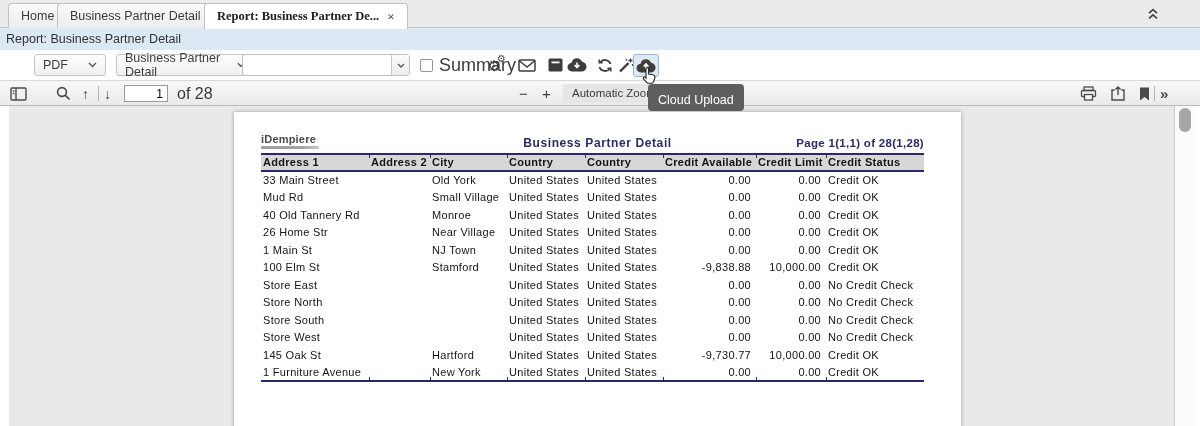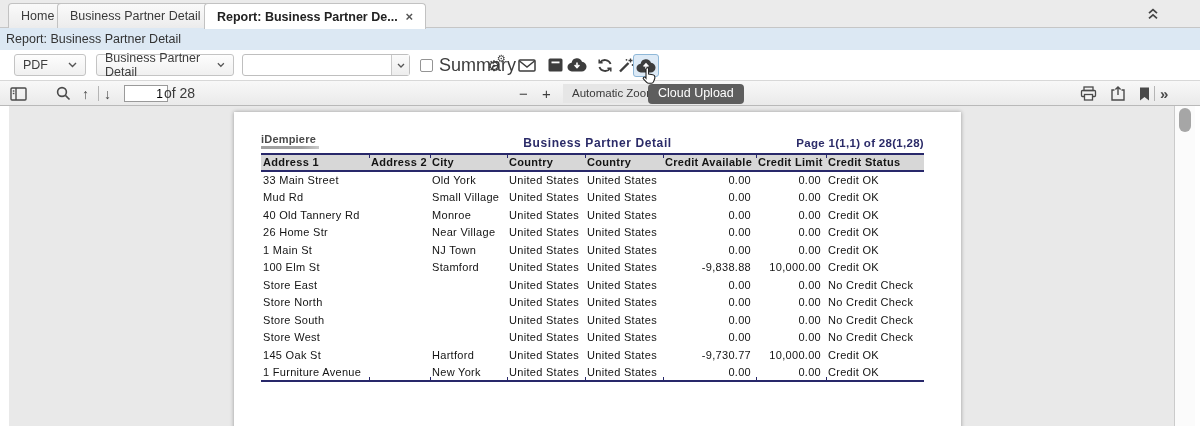--- a/index.html
+++ b/index.html
@@ -23,53 +23,53 @@
   .collapse-btn { position:absolute; right:40px; top:8px; width:14px; height:12px; }
 
   
   .breadcrumb { position:absolute; left:0; top:28px; width:1200px; height:22px;
                 background:#dce8f3; font-size:12.5px; color:#333; line-height:22px; padding-left:6px; }
 
   
   .toolbar { position:absolute; left:0; top:50px; width:1200px; height:30px; background:#fff; }
   .tb-btn { position:absolute; top:4px; height:22px; border:1px solid #c4c4c4; border-radius:3px;
             background:linear-gradient(#fdfdfd,#f0f0f0); font-size:12.5px; color:#3c3c3c;
-            display:flex; align-items:center; justify-content:space-between; padding:0 8px; }
+            display:flex; align-items:center; justify-content:space-between; padding:0 8px;margin-left:20px; }
   .combo { position:absolute; left:242px; top:4px; width:168px; height:22px;
            border:1px solid #bfbfbf; border-radius:3px; background:#fff; }
   .combo-btn { position:absolute; right:0; top:0; width:18px; height:20px;
                border-left:1px solid #c9c9c9; background:linear-gradient(#fbfbfb,#ededed);
                display:flex; align-items:center; justify-content:center; }
   .combo input { position:absolute; left:2px; top:1px; width:144px; height:18px; border:none; outline:none; font-size:12px; }
   .checkbox { position:absolute; left:420px; top:9px; width:13px; height:13px;
               border:1px solid #949494; border-radius:2px; background:#fff; }
   .summary-label { position:absolute; left:439px; top:0; height:30px; line-height:30px; font-size:18px; color:#3c3c3c; }
   .tb-icon { position:absolute; top:6px; width:20px; height:18px; display:flex; align-items:center; justify-content:center; }
   .tb-icon-active { position:absolute; left:633px; top:4px; width:26px; height:23px;
                     border:1px solid #8fb8d8; border-radius:3px; background:#ddeaf6;
                     display:flex; align-items:center; justify-content:center; }
   .gears { font-size:15px; color:#3d3d3d; line-height:1; position:relative; }
   .gears .g2 { position:absolute; font-size:10px; right:-5px; top:-4px; }
 
   
   .tooltip { position:absolute; left:648px; top:84px; background:#5e5e5e; color:#fff;
-             font-size:12.5px; padding:2px 10px 4px; border-radius:4px; z-index:50; white-space:nowrap; }
+             font-size:12.5px; padding:9px 10px 4px; border-radius:4px; z-index:50; white-space:nowrap; }
   .hand-cursor { position:absolute; left:641px; top:67px; z-index:60; }
 
   
   .pdftoolbar { position:absolute; left:0; top:80px; width:1200px; height:26px;
                 background:linear-gradient(#f8f8f8,#eaeaea);
                 border-top:1px solid #d8d8d8; border-bottom:1px solid #b9b9b9; }
   .pt-item { position:absolute; top:4px; height:17px; display:flex; align-items:center; justify-content:center; }
   .pt-sep { position:absolute; top:5px; width:1px; height:15px; background:#b5b5b5; }
   .arrow-glyph { font-size:14px; color:#4a4a4a; }
   .page-input { position:absolute; left:124px; top:4px; width:44px; height:17px;
                 border:1px solid #9a9a9a; background:#fff; font-size:12px; text-align:right;
                 padding-right:4px; outline:none; }
-  .of-pages { position:absolute; left:164px; top:0; height:25px; line-height:25px; font-size:14px; color:#3a3a3a; }
+  .of-pages { position:absolute; left:177px; top:0; height:25px; line-height:25px; font-size:16px; color:#3a3a3a; }
   .zoom-glyph { font-size:15px; color:#3f3f3f; }
   .zoom-select { position:absolute; left:563px; top:3px; height:19px; background:#e6e6e6;
                  font-size:11.5px; color:#3a3a3a; line-height:19px; padding:0 9px; }
   .more-tools { font-size:15px; font-weight:bold; color:#4a4a4a; }
 
   
   .viewer { position:absolute; left:9px; top:106px; width:1200px; height:320px;
             background:#e9e9e9; overflow:hidden; }
   .page { position:absolute; left:225px; top:6px; width:727px; height:420px; background:#fff;
           box-shadow:0 0 4px rgba(0,0,0,.35); }
@@ -104,21 +104,21 @@
 <body>
 
 <div class="tabbar">
   <div class="tab" style="left:8px;">
     <span>Home</span>
   </div>
   <div class="tab" style="left:57px;">
     <span>Business Partner Detail</span>
     <span class="close">×</span>
   </div>
-  <div class="tab active" style="left:204px;">
+  <div class="tab active" style="left:204px;font-family:Liberation Serif, serif;">
     <span>Report: Business Partner De...</span>
     <span class="close">×</span>
   </div>
   <div class="collapse-btn">
     <svg width="14" height="12" viewBox="0 0 14 12" fill="none" stroke="#444" stroke-width="1.7">
       <polyline points="3,5.2 7,1.6 11,5.2"></polyline>
         <polyline points="3,10.4 7,6.8 11,10.4"></polyline>
     </svg>
   </div>
 </div>

